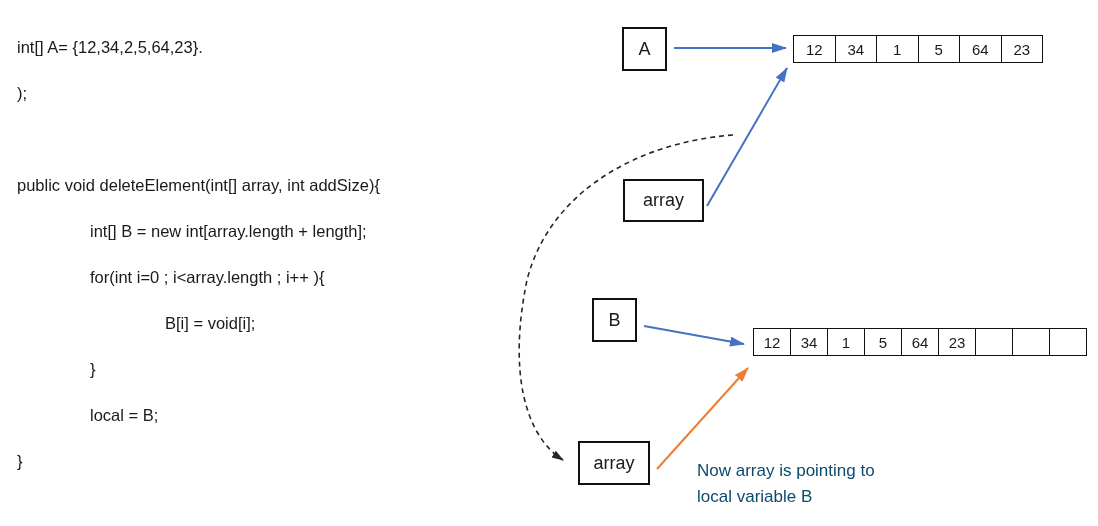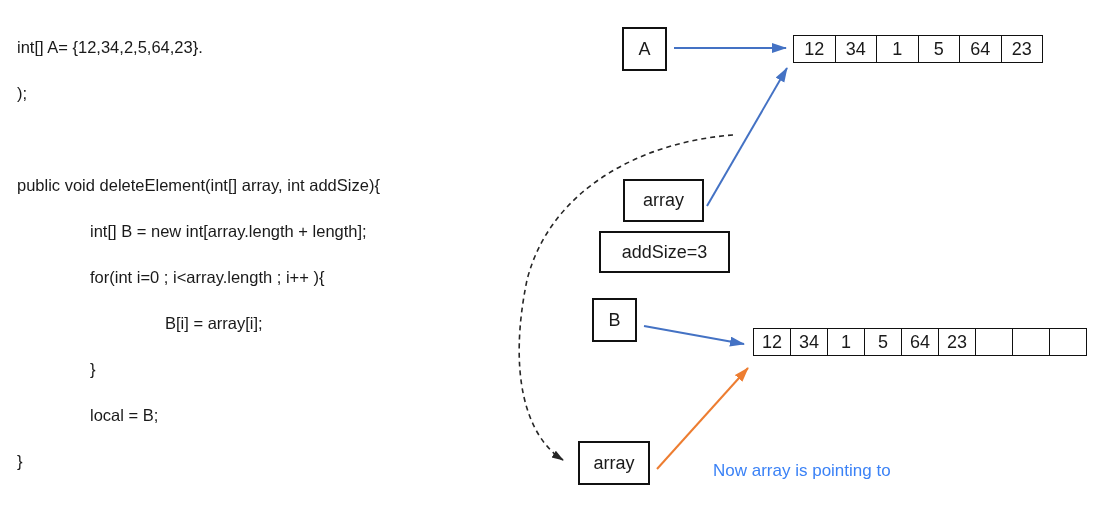--- a/index.html
+++ b/index.html
@@ -59,32 +59,32 @@
     box-sizing: border-box;
   }
   #array-a { left: 793px; top: 35px;  width: 250px; height: 28px; }
   #array-b { left: 753px; top: 328px; width: 334px; height: 28px; }
   .cell {
     flex: 1 1 0;
     border-left: 1.7px solid #111111;
     display: flex;
     align-items: center;
     justify-content: center;
-    font-size: 18px;
+    font-size: 15px;
     overflow: hidden;
   }
   .cell:first-child { border-left: none; }
   
   #note {
     position: absolute;
-    left: 713px;
+    left: 697px;
     top: 458px;
     font-size: 17px;
     line-height: 26px;
-    color: #3b82f6;
+    color: #0c4a6e;
   }
   
   #arrow-layer {
     position: absolute;
     left: 0; top: 0;
     width: 1098px;
     height: 526px;
     pointer-events: none;
   }
 </style>
@@ -93,37 +93,34 @@
 
 <div id="stage">
 
   <div id="code-block">
     <div class="code-line">int[] A= {12,34,2,5,64,23}.</div>
     <div class="code-line">);</div>
     <div class="code-line"></div>
     <div class="code-line">public void deleteElement(int[] array, int addSize){</div>
     <div class="code-line ind-1">int[] B = new int[array.length + length];</div>
     <div class="code-line ind-1">for(int i=0 ; i&lt;array.length ; i++ ){</div>
-    <div class="code-line ind-2">B[i] = array[i];</div>
+    <div class="code-line ind-2">B[i] = void[i];</div>
     <div class="code-line ind-1">}</div>
     <div class="code-line ind-1">local = B;</div>
     <div class="code-line">}</div>
   </div>
 
   <div id="box-a" class="var-box">
     <span>A</span>
   </div>
 
   <div id="box-array-param" class="var-box">
     <span>array</span>
   </div>
 
-  <div id="box-addsize" class="var-box">
-    <span>addSize=3</span>
-  </div>
 
   <div id="box-b" class="var-box">
     <span>B</span>
   </div>
 
   <div id="box-array-local" class="var-box">
     <span>array</span>
   </div>
 
   <div id="array-a" class="array-strip">
@@ -142,20 +139,21 @@
     <div class="cell">5</div>
     <div class="cell">64</div>
     <div class="cell">23</div>
     <div class="cell"></div>
     <div class="cell"></div>
     <div class="cell"></div>
   </div>
 
   <div id="note">
     <div>Now array is pointing to</div>
+    <div>local variable B</div>
   </div>
 
   <svg id="arrow-layer" viewBox="0 0 1098 526" xmlns="http://www.w3.org/2000/svg">
     <defs>
       <marker id="head-blue" markerUnits="userSpaceOnUse" markerWidth="16" markerHeight="12" refX="14" refY="5" orient="auto">
         <path d="M0,0 L15,5 L0,10 Z" fill="#4472C4"></path>
       </marker>
       <marker id="head-orange" markerUnits="userSpaceOnUse" markerWidth="16" markerHeight="12" refX="14" refY="5" orient="auto">
         <path d="M0,0 L15,5 L0,10 Z" fill="#ED7D31"></path>
       </marker>

